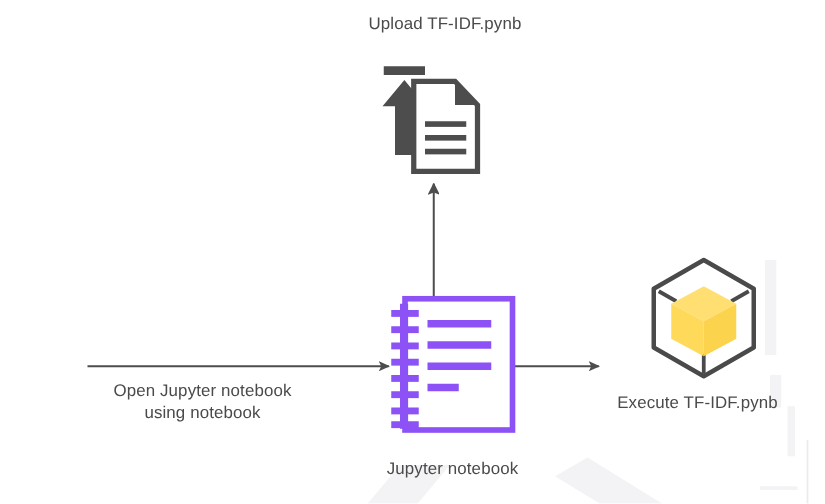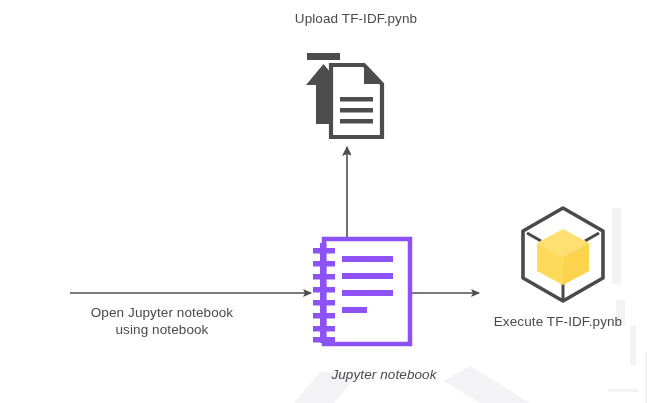--- a/index.html
+++ b/index.html
@@ -38,24 +38,23 @@
     left: 62px;
     top: 304px;
     width: 200px;
   }
   #label-execute {
     left: 468px;
     top: 313px;
     width: 180px;
   }
   #label-notebook {
-    left: 294px;
+    left: 272px;
     top: 366px;
     width: 180px;
-    font-style: italic;
   }
   .svg-layer {
     position: absolute;
     left: 0;
     top: 0;
     width: 660px;
     height: 403px;
   }
 </style>
 </head>

